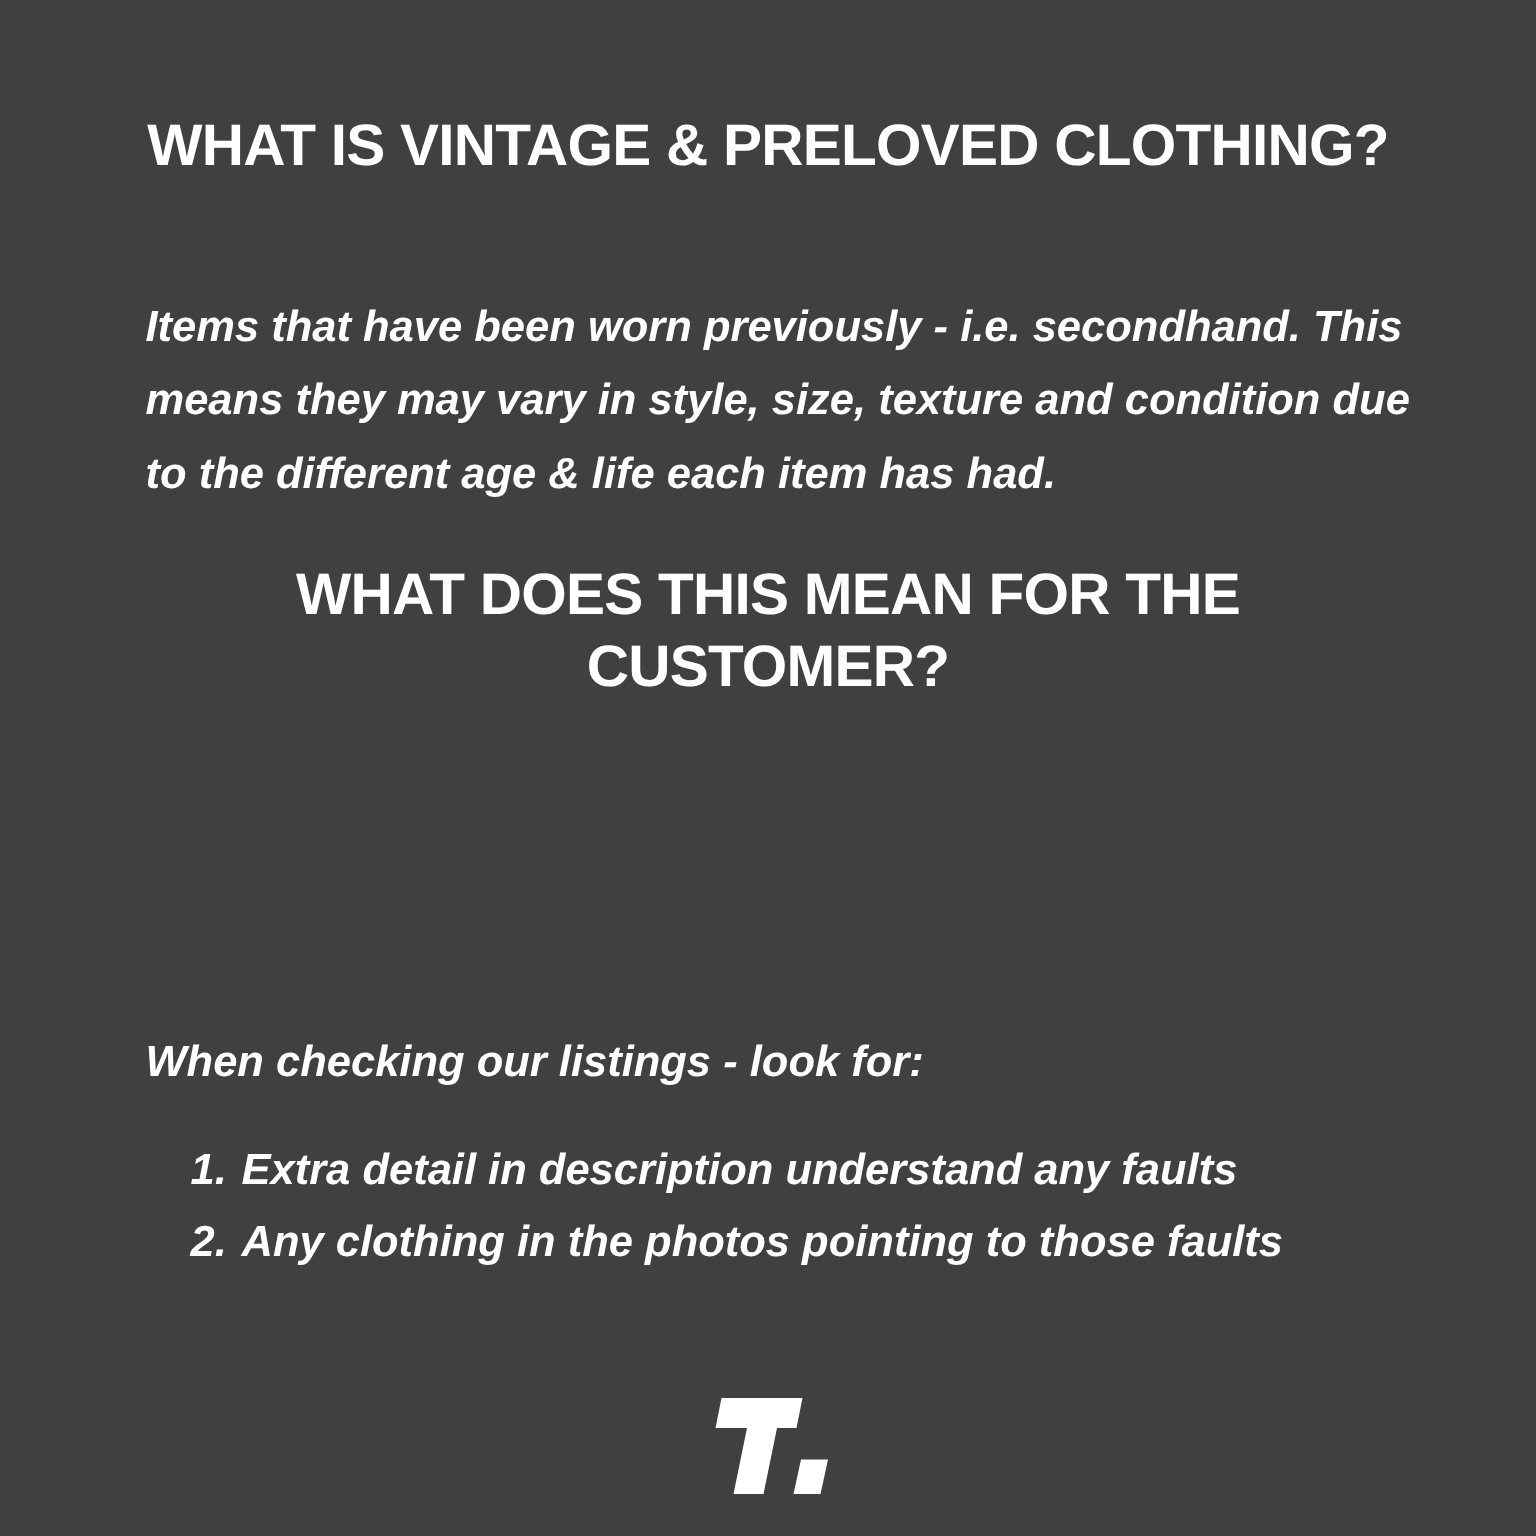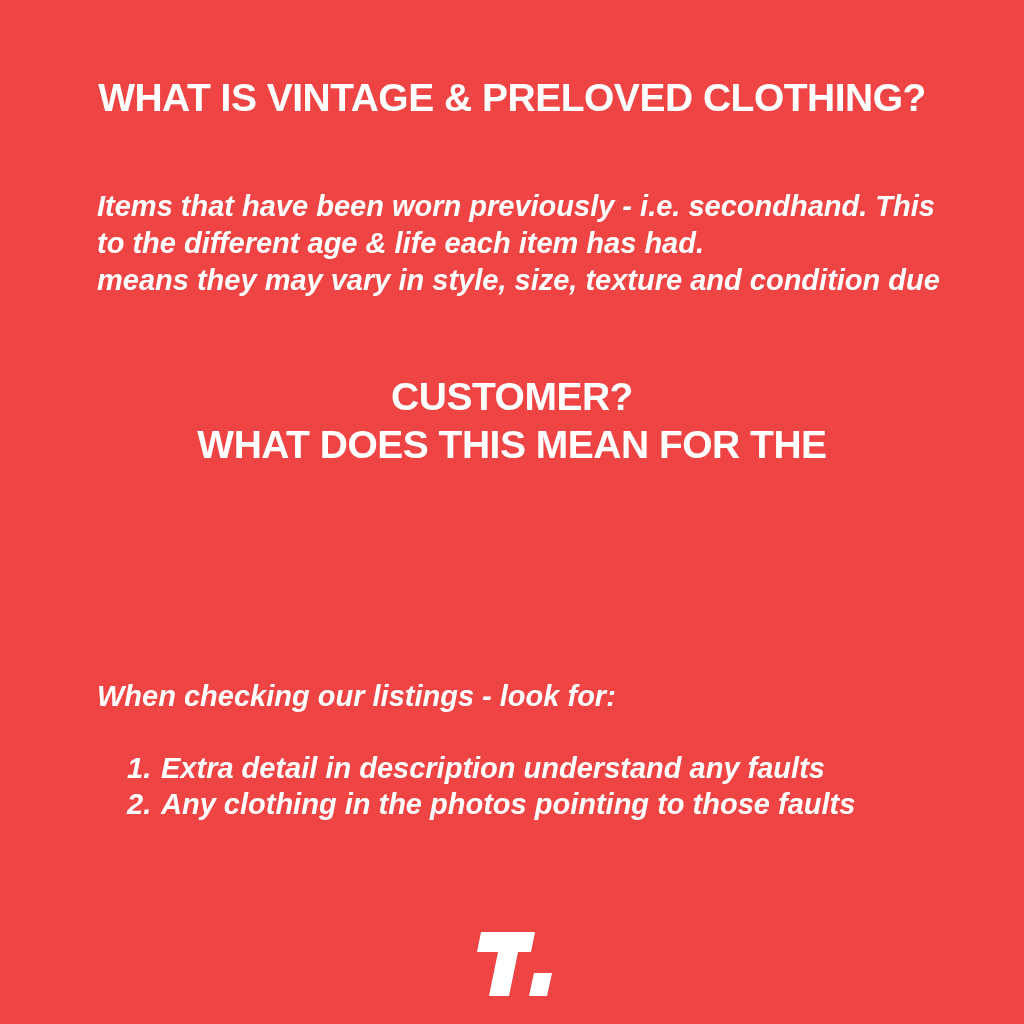--- a/index.html
+++ b/index.html
@@ -4,21 +4,21 @@
 <style>
   html, body {
     margin: 0;
     padding: 0;
     background: #000000;
   }
   .page {
     position: relative;
     width: 1024px;
     height: 1024px;
-    background: #ef4444;
+    background: #404040;
     color: #ffffff;
     overflow: hidden;
     font-family: "Liberation Sans", sans-serif;
   }
   .heading {
     position: absolute;
     left: 0;
     width: 100%;
     text-align: center;
     font-weight: bold;
@@ -34,20 +34,21 @@
     left: 97px;
   }
   .para .line,
   .list-text, .list-num, .single-line {
     font-style: italic;
     font-weight: bold;
     font-size: 29px;
     line-height: 37px;
     white-space: nowrap;
     color: #ffffff;
+    margin-top: 12px;
   }
   .intro-para { top: 188px; }
   .customer-para { top: 527px; }
   .listings-line { position: absolute; left: 97px; top: 678px; }
   .fault-list {
     position: absolute;
     left: 127px;
     top: 750px;
   }
   .list-row {
@@ -72,27 +73,27 @@
 </style>
 </head>
 <body>
 
 <div class="page">
 
   <div class="heading h1">WHAT IS VINTAGE &amp; PRELOVED CLOTHING?</div>
 
   <div class="para intro-para">
     <div class="line">Items that have been worn previously - i.e. secondhand. This</div>
+    <div class="line">means they may vary in style, size, texture and condition due</div>
     <div class="line">to the different age &amp; life each item has had.</div>
-    <div class="line">means they may vary in style, size, texture and condition due</div>
   </div>
 
   <div class="heading h2">
+    <div>WHAT DOES THIS MEAN FOR THE</div>
     <div>CUSTOMER?</div>
-    <div>WHAT DOES THIS MEAN FOR THE</div>
   </div>
 
 
   <div class="listings-line single-line">When checking our listings - look for:</div>
 
   <div class="fault-list">
     <div class="list-row">
       <span class="list-num">1.</span>
       <span class="list-text">Extra detail in description understand any faults</span>
     </div>

